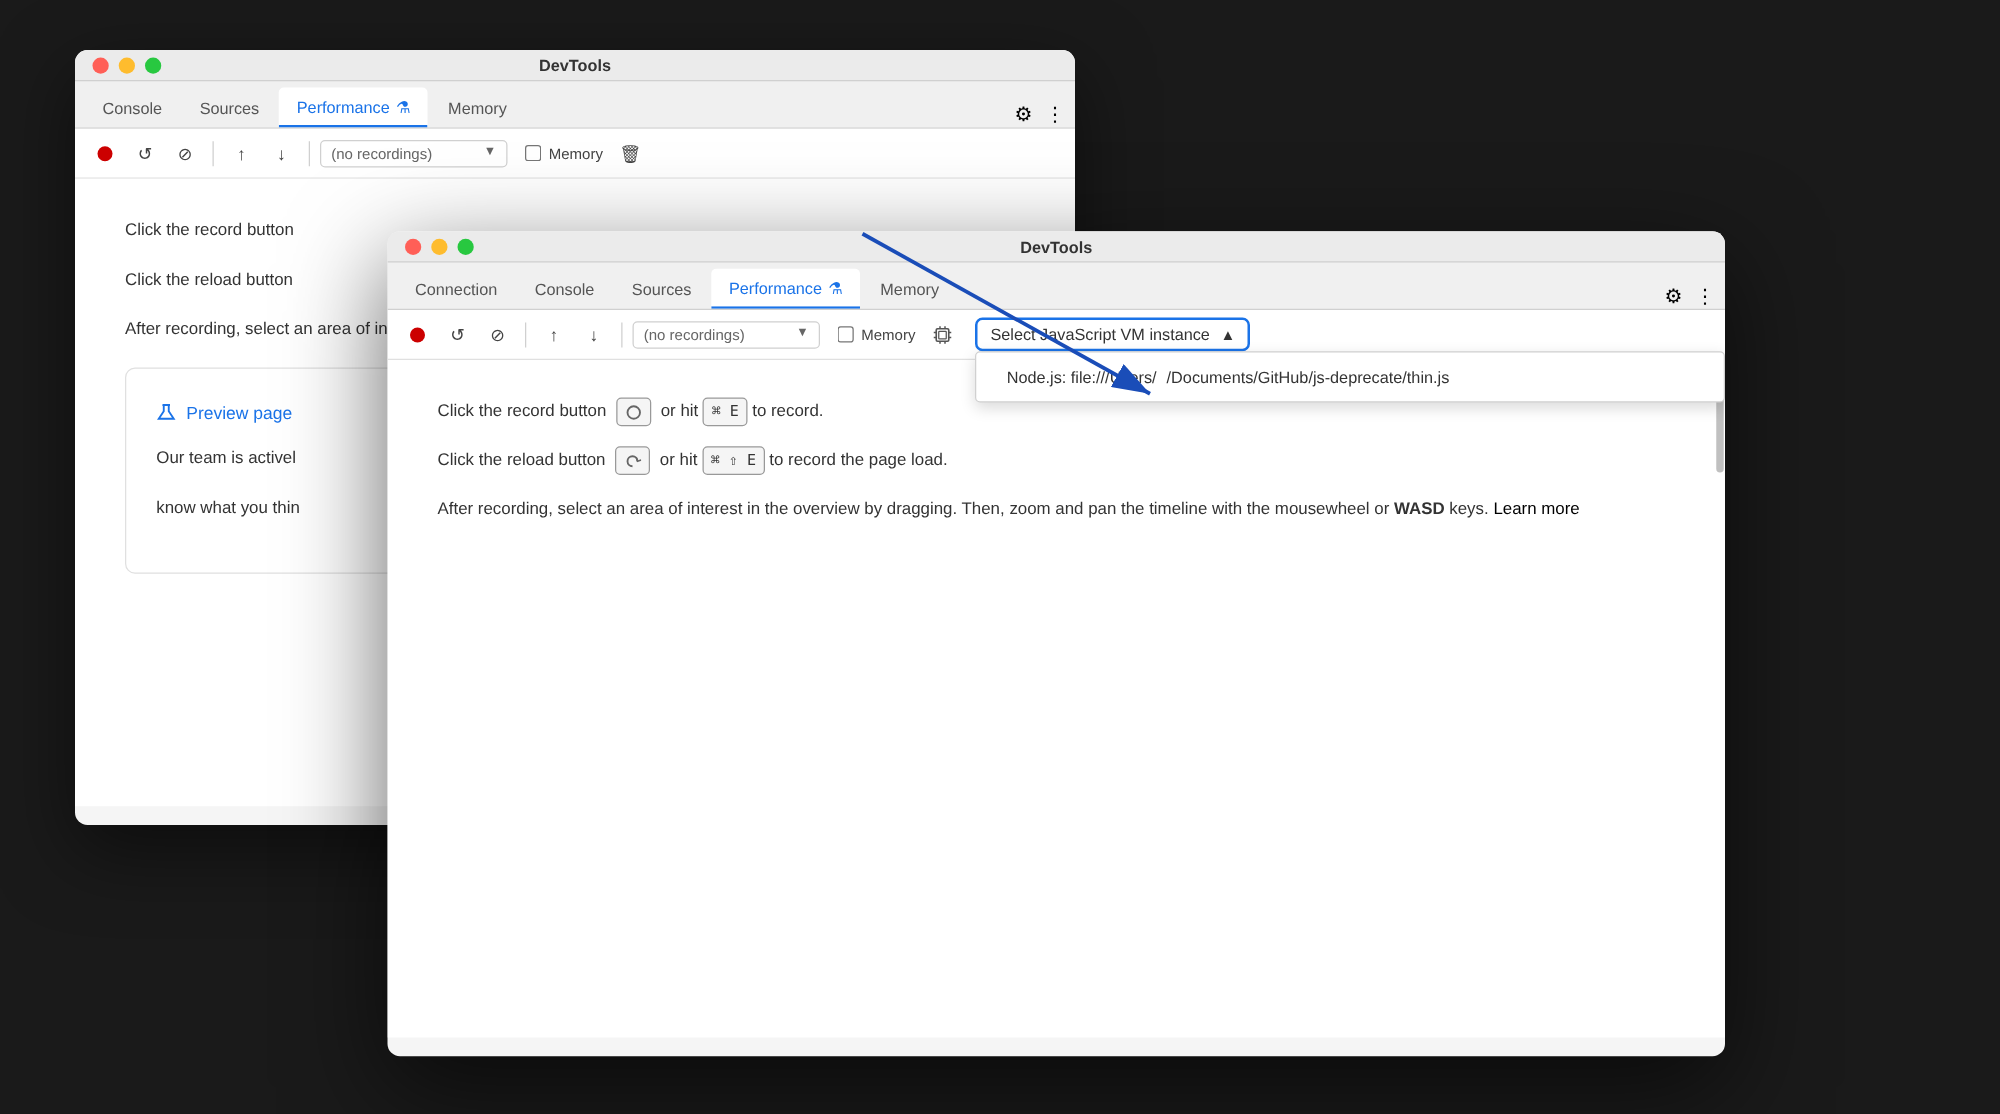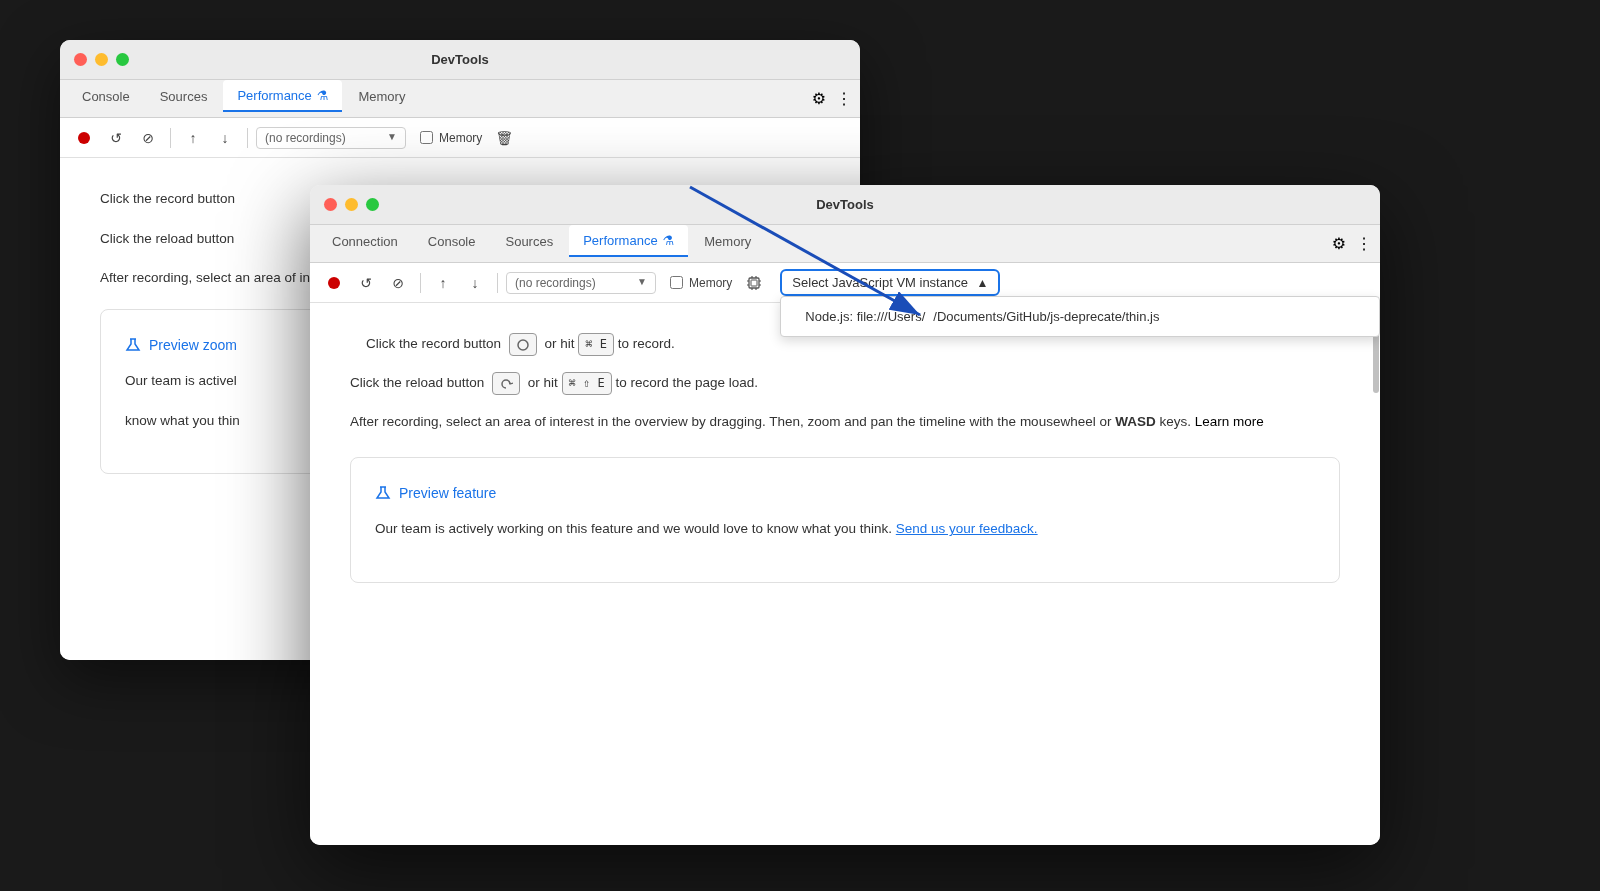--- a/index.html
+++ b/index.html
@@ -35,21 +35,21 @@
       background: #f5f5f5;
       border-radius: 10px;
       box-shadow: 0 25px 80px rgba(0,0,0,0.6);
       overflow: hidden;
       z-index: 10;
     }
 
     
     .titlebar {
       background: #ebebeb;
-      height: 40px;
+      height: 25px;
       display: flex;
       align-items: center;
       padding: 0 14px;
       border-bottom: 1px solid #d0d0d0;
       position: relative;
     }
 
     .window-controls {
       display: flex;
       gap: 8px;
@@ -74,20 +74,21 @@
       font-size: 13px;
       font-weight: 600;
       color: #333;
     }
 
     
     .tabs-bar {
       background: #f0f0f0;
       height: 38px;
       display: flex;
+      align-items: flex-end;
       padding: 0 8px;
       border-bottom: 1px solid #d0d0d0;
       gap: 2px;
     }
 
     .tab {
       padding: 0 14px;
       height: 32px;
       display: flex;
       align-items: center;
@@ -372,21 +373,21 @@
     <p>
       <span>After recording, select an area of interest in the overview by dragging. Then, zoom and pan the tim</span>
     </p>
 
     <div class="preview-box">
       <div class="preview-title">
         <svg width="16" height="16" viewBox="0 0 16 16" fill="none">
           <path d="M6 2v5L2 13h12L10 7V2" stroke="#1a73e8" stroke-width="1.5" fill="none"></path>
           <line x1="5" y1="2" x2="11" y2="2" stroke="#1a73e8" stroke-width="1.5"></line>
         </svg>
-        <span>Preview zoom</span>
+        <span>Preview page</span>
       </div>
       <p>
         <span>Our team is activel</span>
       </p>
       <p>
         <span>know what you thin</span>
       </p>
     </div>
   </div>
 </div>
@@ -485,21 +486,21 @@
       </div>
     </div>
   </div>
 
   <div class="content" style="height: calc(100% - 118px); position:relative;">
 
     <div class="scrollbar-track" style="position:absolute;right:0;top:0;height:100%;">
       <div class="scrollbar-thumb"></div>
     </div>
 
-    <p style="margin-bottom:16px;margin-left:16px;">
+    <p style="margin-bottom:16px;">
       Click the record button
       <span class="kbd" style="margin:0 4px;">
         <svg width="14" height="14" viewBox="0 0 14 14" style="vertical-align:middle;">
             <circle cx="7" cy="7" r="5" fill="none" stroke="#666" stroke-width="1.5"></circle>
           </svg>
       </span>
       or hit <kbd class="kbd">⌘ E</kbd> to record.
     </p>
 
     <p style="margin-bottom:16px;">
@@ -512,27 +513,14 @@
       </span>
       or hit <kbd class="kbd">⌘ ⇧ E</kbd> to record the page load.
     </p>
 
     <p style="margin-bottom:24px;">
       After recording, select an area of interest in the overview by dragging. Then,
       zoom and pan the timeline with the mousewheel or <strong>WASD</strong> keys.
       <a href="#" class="learn-more">Learn more</a>
     </p>
 
-    <div class="preview-box">
-      <div class="preview-title">
-        <svg width="16" height="16" viewBox="0 0 16 16" fill="none">
-          <path d="M6 2v5L2 13h12L10 7V2" stroke="#1a73e8" stroke-width="1.5" fill="none"></path>
-          <line x1="5" y1="2" x2="11" y2="2" stroke="#1a73e8" stroke-width="1.5"></line>
-        </svg>
-        <span>Preview feature</span>
-      </div>
-      <p>
-        <span>Our team is actively working on this feature and we would love to know what you think.</span>
-        <a href="#" class="send-feedback">Send us your feedback.</a>
-      </p>
-    </div>
   </div>
 </div>
 
 </body></html>

